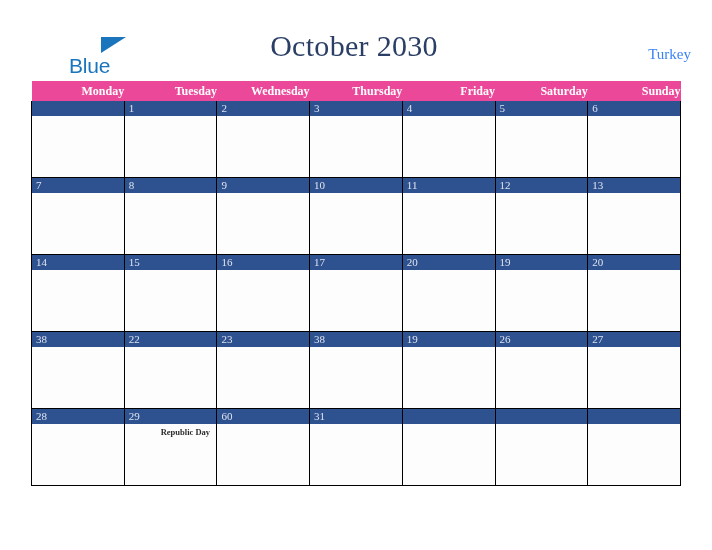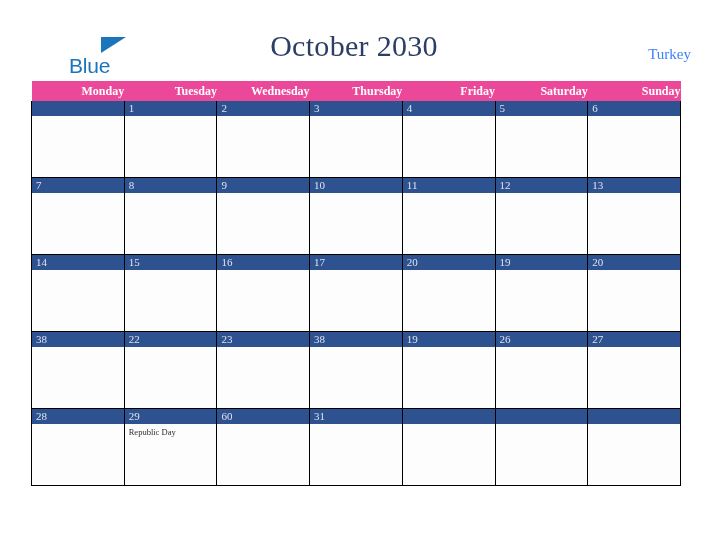--- a/index.html
+++ b/index.html
@@ -134,25 +134,26 @@
     color: #dfe4ef;
     font-family: "Liberation Serif", serif;
     font-size: 11px;
   }
   .events {
     padding: 3px 4px 0 4px;
   }
   .event {
     font-family: "Liberation Serif", serif;
     font-size: 8.5px;
-    font-weight: normal;
+    font-weight: bold;
     color: #2d2d2d;
     line-height: 11px;
     white-space: nowrap;
     overflow: hidden;
+    margin-left: 32px;
   }
 </style>
 </head>
 <body>
 
 <div id="header">
 
   <div id="logo">
     <span id="logo-triangle"></span>
     <span id="logo-line2">Blue</span>

